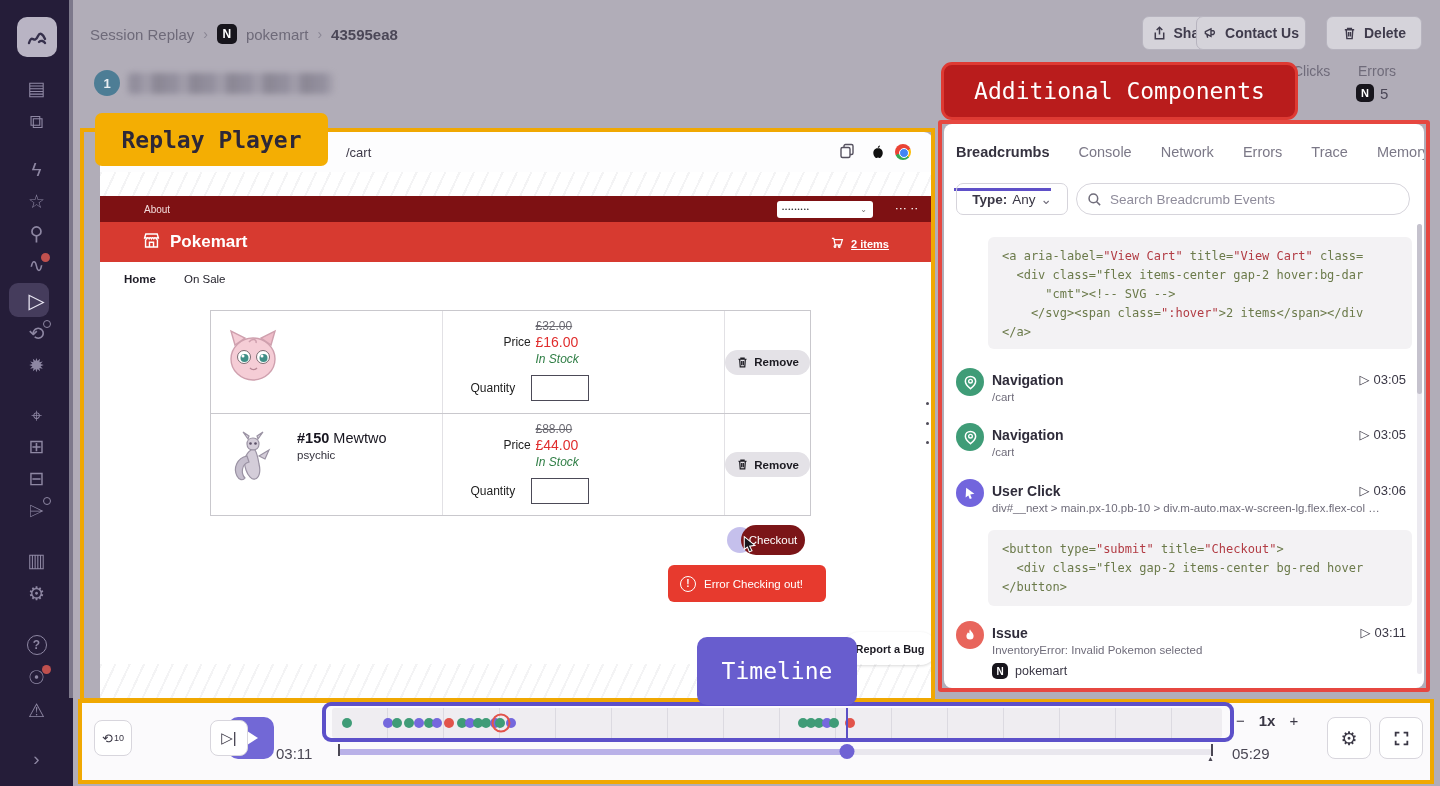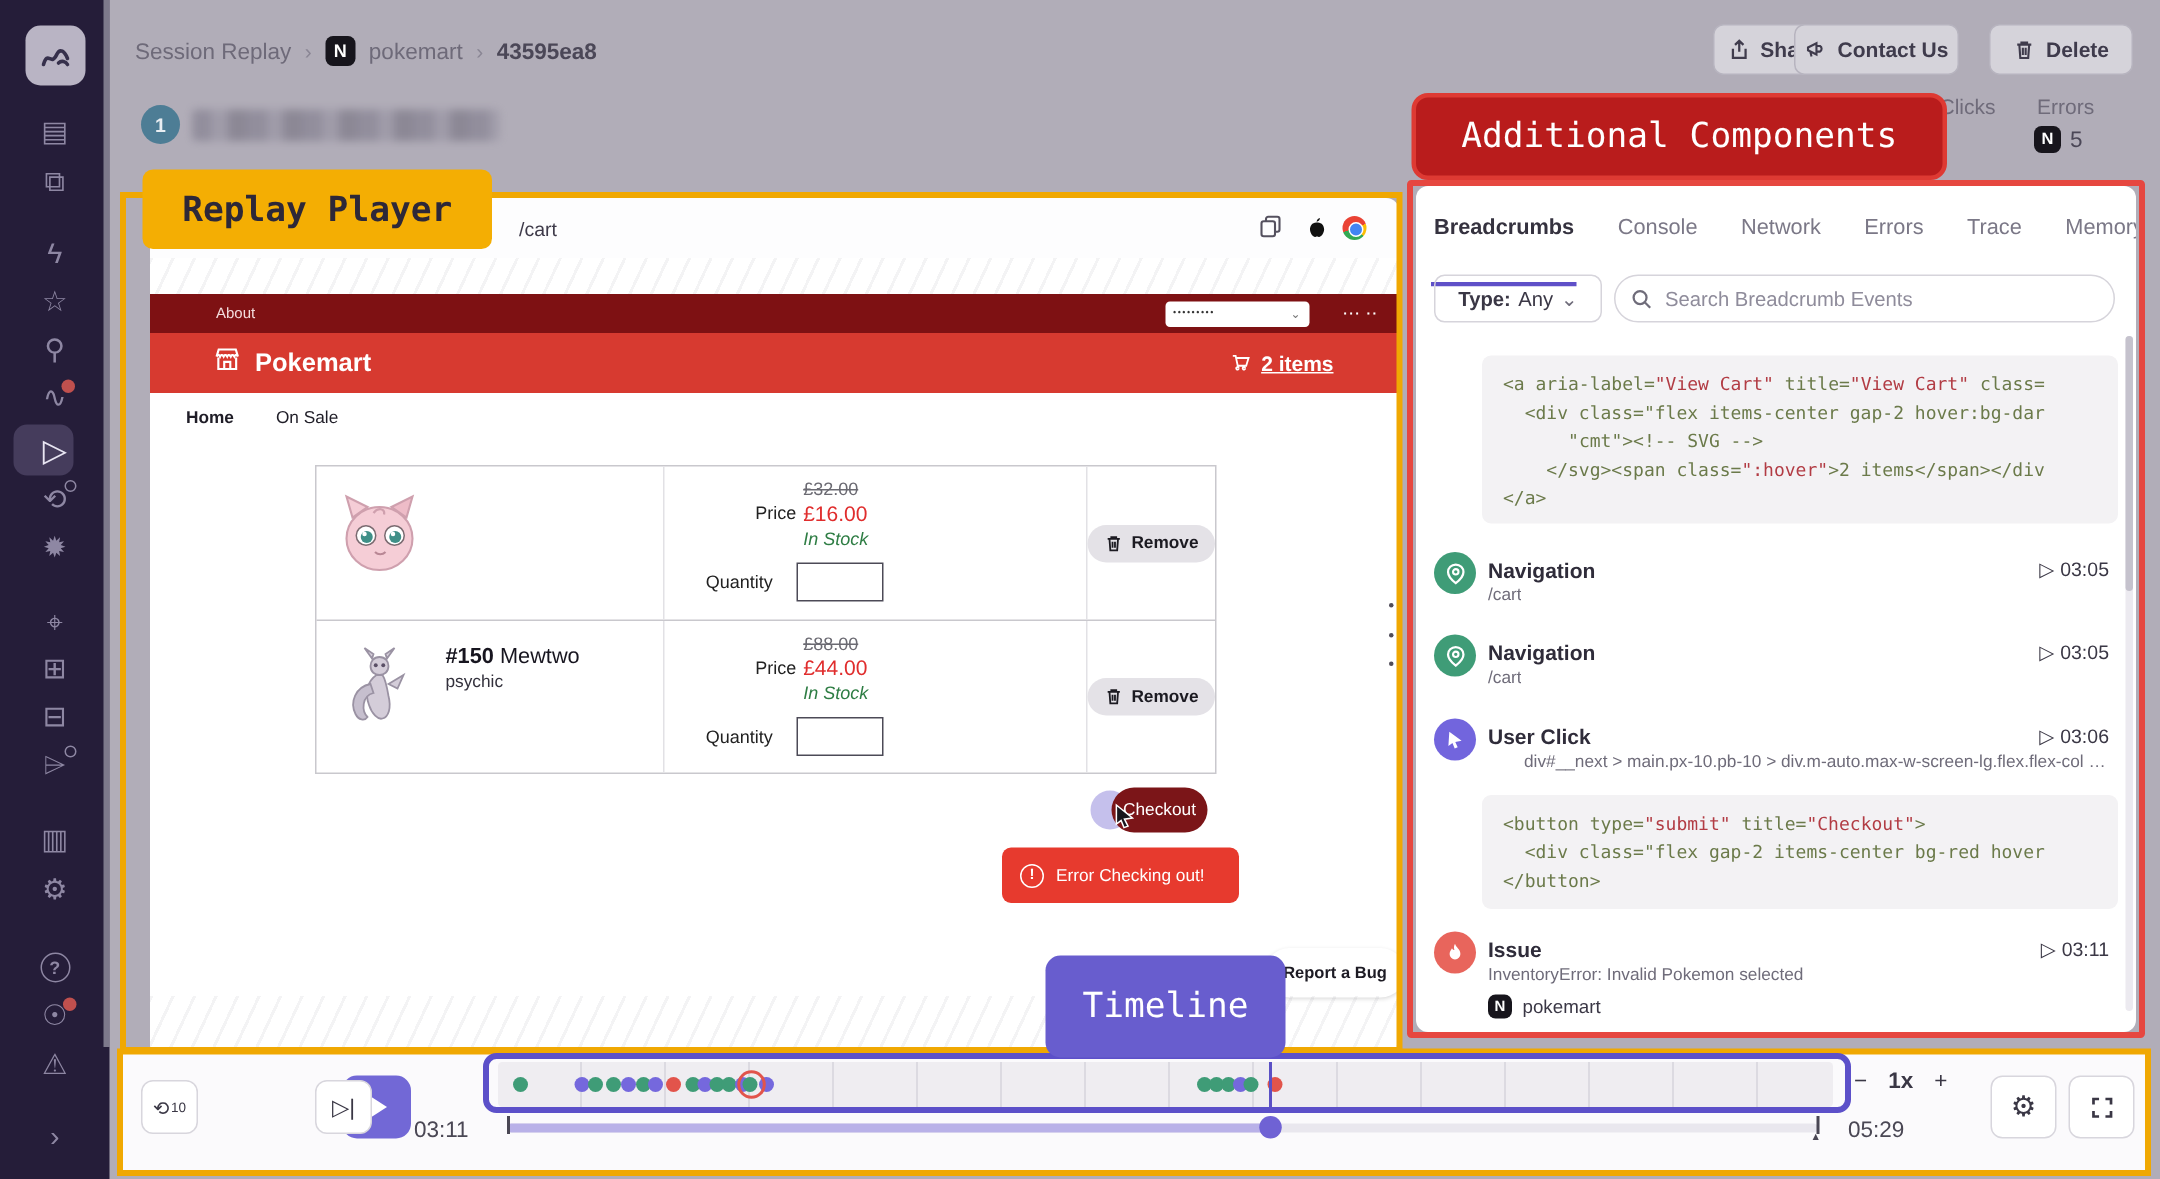--- a/index.html
+++ b/index.html
@@ -302,21 +302,21 @@
           <span style="font-size:8px;color:#777;">⌄</span>
       </span>
       <span style="position:absolute;right:14px;color:#fff;font-size:9px;font-weight:bold;letter-spacing:1px;">··· ··</span>
     </div>
 
     <div id="vp-header">
       <span style="margin-left:42px;"><svg width="19" height="19">
             <use href="#i-store"></use>
           </svg></span>
       <span style="font-size:17px;font-weight:bold;margin-left:9px;">Pokemart</span>
-      <span style="position:absolute;right:44px;display:flex;align-items:flex-start;gap:6px;font-size:14px;">
+      <span style="position:absolute;right:44px;display:flex;align-items:flex-end;gap:6px;font-size:11px;">
         <svg width="15" height="15">
             <use href="#i-cart"></use>
           </svg>
         <span style="text-decoration:underline;font-weight:bold;">2 items</span>
       </span>
     </div>
 
     <div id="vp-nav">
       <span style="font-weight:bold;">Home</span>
       <span>On Sale</span>
@@ -475,21 +475,21 @@
         </span>
     </div>
 
     <div>
       <span class="ev-icon" style="top:355px;background:#7265dd;">
           <svg width="14" height="14">
             <use href="#i-cursor"></use>
           </svg>
         </span>
       <span class="ev-title" style="top:359px;">User Click</span>
-      <span class="ev-sub" style="top:378px;margin-left:24px;">div#__next &gt; main.px-10.pb-10 &gt; div.m-auto.max-w-screen-lg.flex.flex-col …</span>
+      <span class="ev-sub" style="top:378px;">div#__next &gt; main.px-10.pb-10 &gt; div.m-auto.max-w-screen-lg.flex.flex-col …</span>
       <span class="ev-time" style="top:359px;">
           <span>▷</span>
           <span>03:06</span>
         </span>
     </div>
 
     <div class="codeblock" style="top:406px;height:76px;">&lt;button type=<span class="str">"submit"</span> title=<span class="str">"Checkout"</span>&gt;
   &lt;div class="flex gap-2 items-center bg-red hover
 &lt;/button&gt;</div>
 

